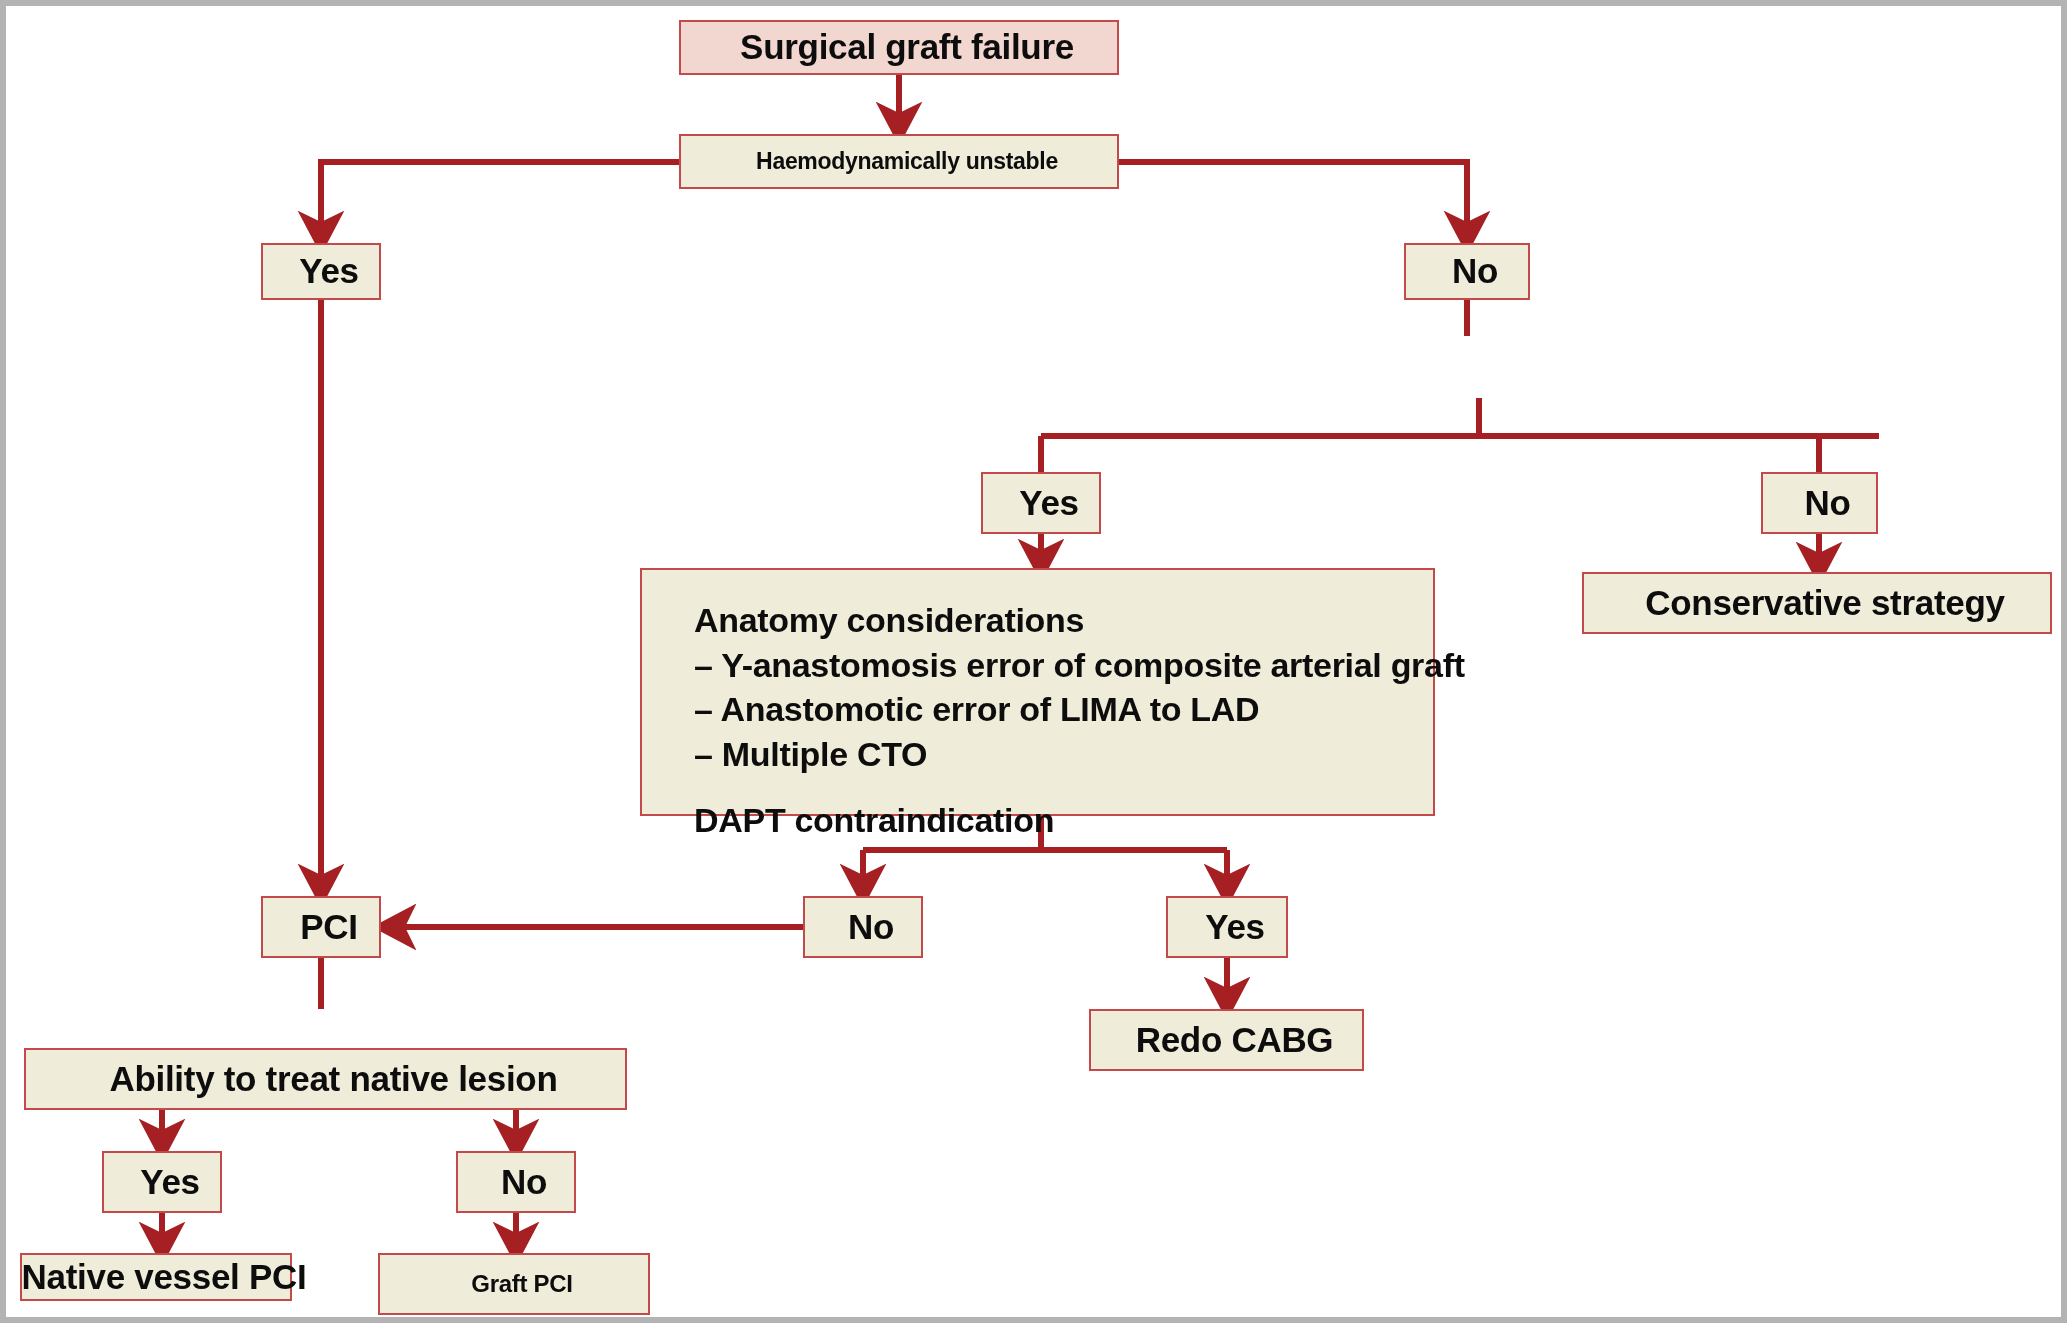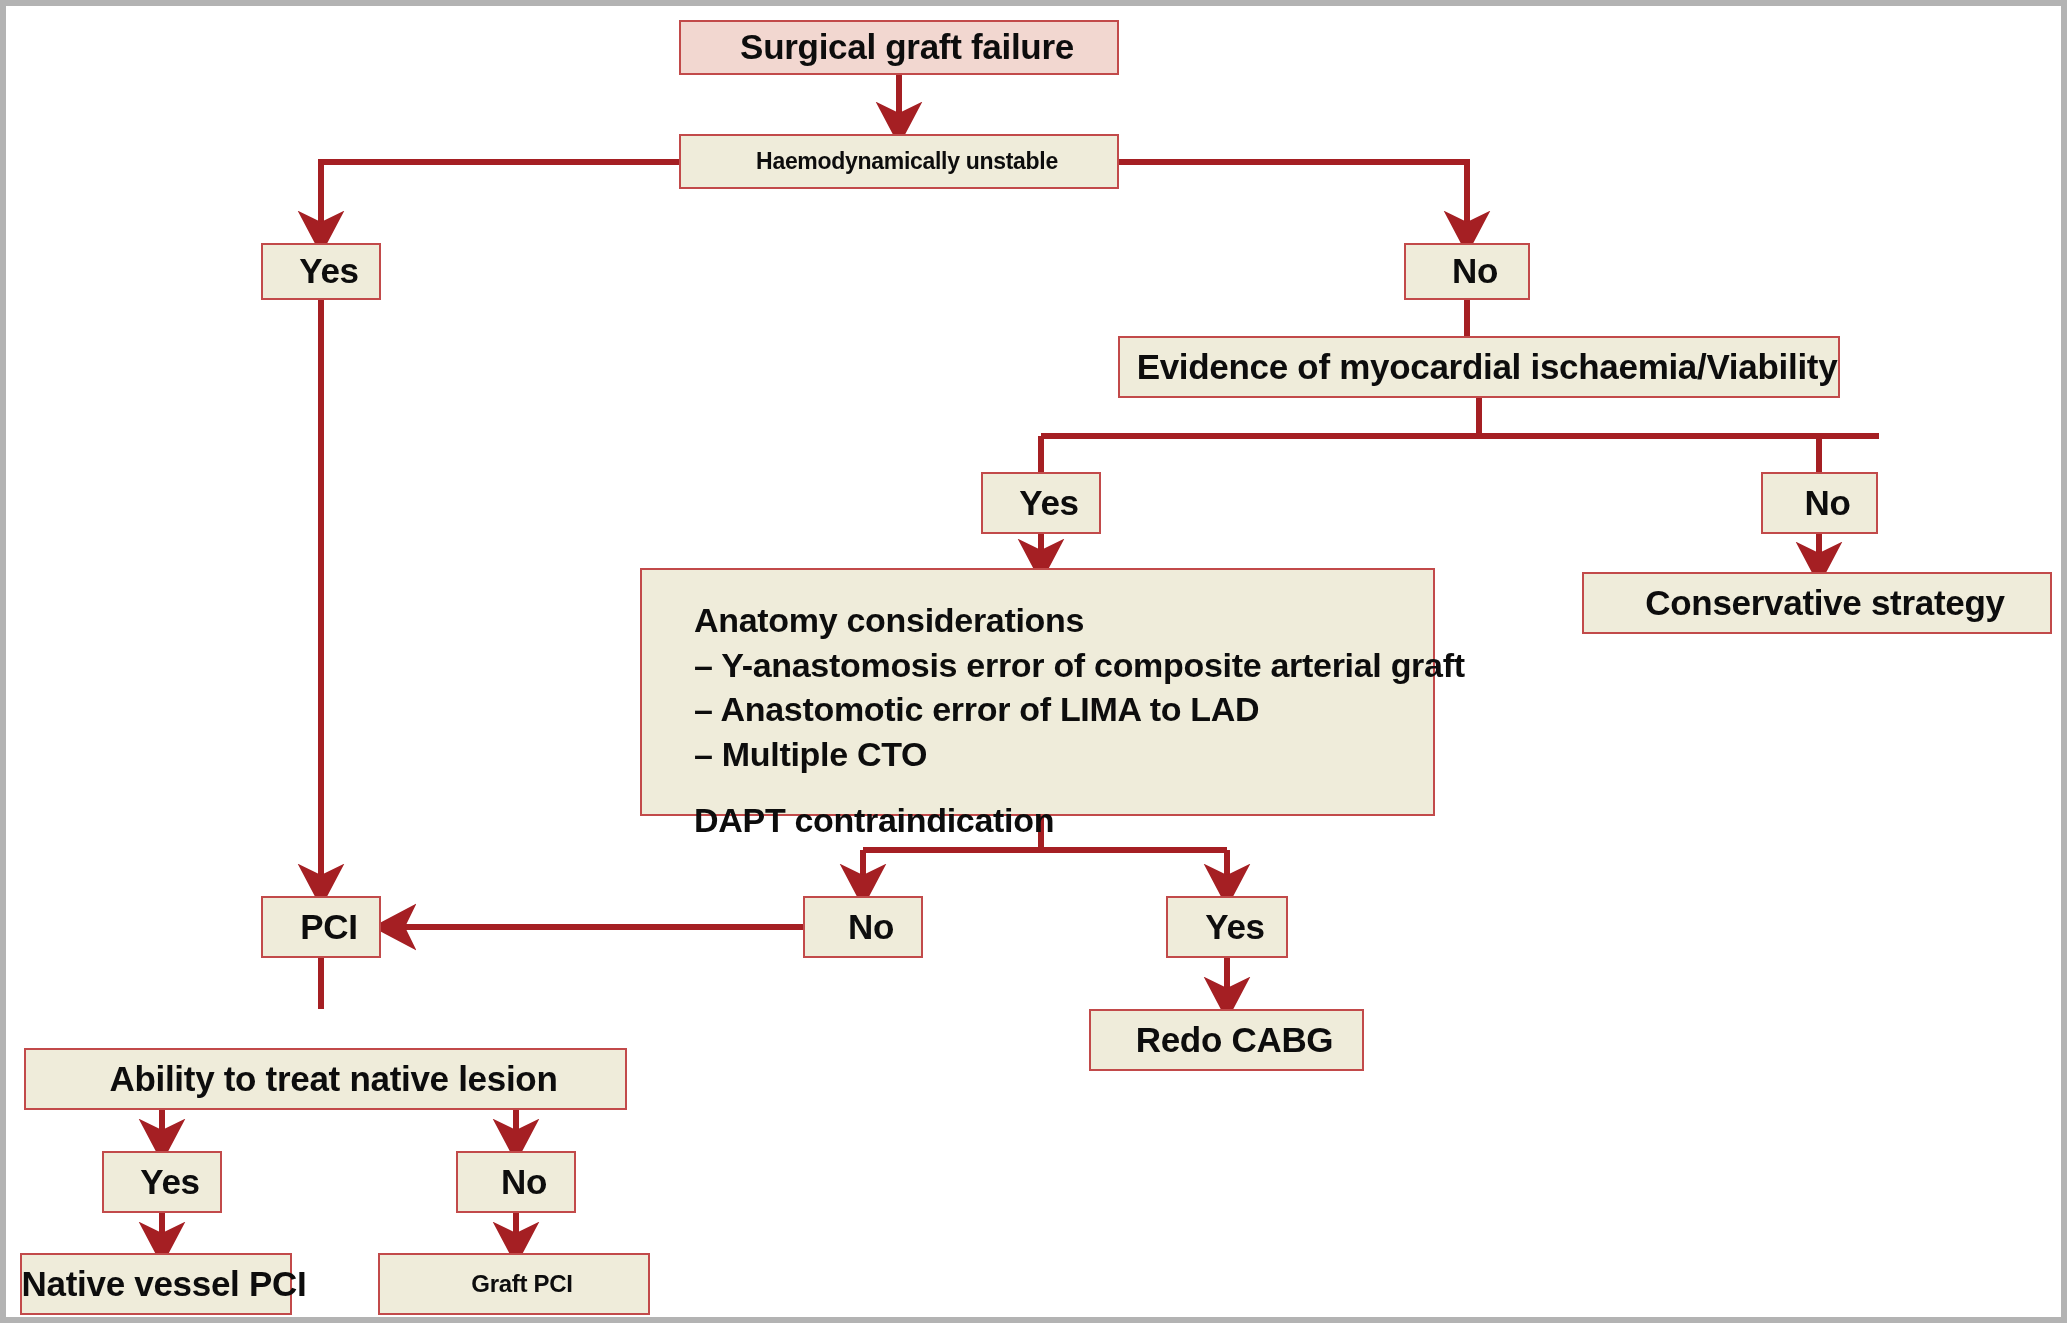--- a/index.html
+++ b/index.html
@@ -81,21 +81,21 @@
   #n-no2           { left: 1755px; top: 466px;  width: 117px; height: 62px;  font-size: 35px; }
   #n-anatomy       { left: 634px;  top: 562px;  width: 795px; height: 248px; }
   #n-conservative  { left: 1576px; top: 566px;  width: 470px; height: 62px;  font-size: 35px; }
   #n-pci           { left: 255px;  top: 890px;  width: 120px; height: 62px;  font-size: 35px; }
   #n-no3           { left: 797px;  top: 890px;  width: 120px; height: 62px;  font-size: 35px; }
   #n-yes3          { left: 1160px; top: 890px;  width: 122px; height: 62px;  font-size: 35px; }
   #n-ability       { left: 18px;   top: 1003px; width: 603px; height: 62px;  font-size: 35px; margin-top: 39px; }
   #n-redocabg      { left: 1083px; top: 1003px; width: 275px; height: 62px;  font-size: 35px; }
   #n-yes4          { left: 96px;   top: 1145px; width: 120px; height: 62px;  font-size: 35px; }
   #n-no4           { left: 450px;  top: 1145px; width: 120px; height: 62px;  font-size: 35px; }
-  #n-nativepci     { left: 14px;   top: 1247px; width: 272px; height: 62px;  font-size: 35px; }
+  #n-nativepci     { left: 14px;   top: 1247px; width: 272px; height: 48px;  font-size: 35px; }
   #n-graftpci      { left: 372px;  top: 1247px; width: 272px; height: 62px;  font-size: 24px; }
 </style>
 </head>
 <body>
 
 <div id="page">
   <div id="canvas">
 
     <svg class="edges" viewBox="0 0 2067 1323" preserveAspectRatio="none">
       <defs>
@@ -159,23 +159,20 @@
     </div>
 
     <div class="node" id="n-yes1">
       <span class="lbl">Yes</span>
     </div>
 
     <div class="node" id="n-no1">
       <span class="lbl">No</span>
     </div>
 
-    <div class="node" id="n-evidence">
-      <span class="lbl">Evidence of myocardial ischaemia/Viability</span>
-    </div>
 
     <div class="node" id="n-yes2">
       <span class="lbl">Yes</span>
     </div>
 
     <div class="node" id="n-no2">
       <span class="lbl">No</span>
     </div>
 
     <div class="node" id="n-conservative">

